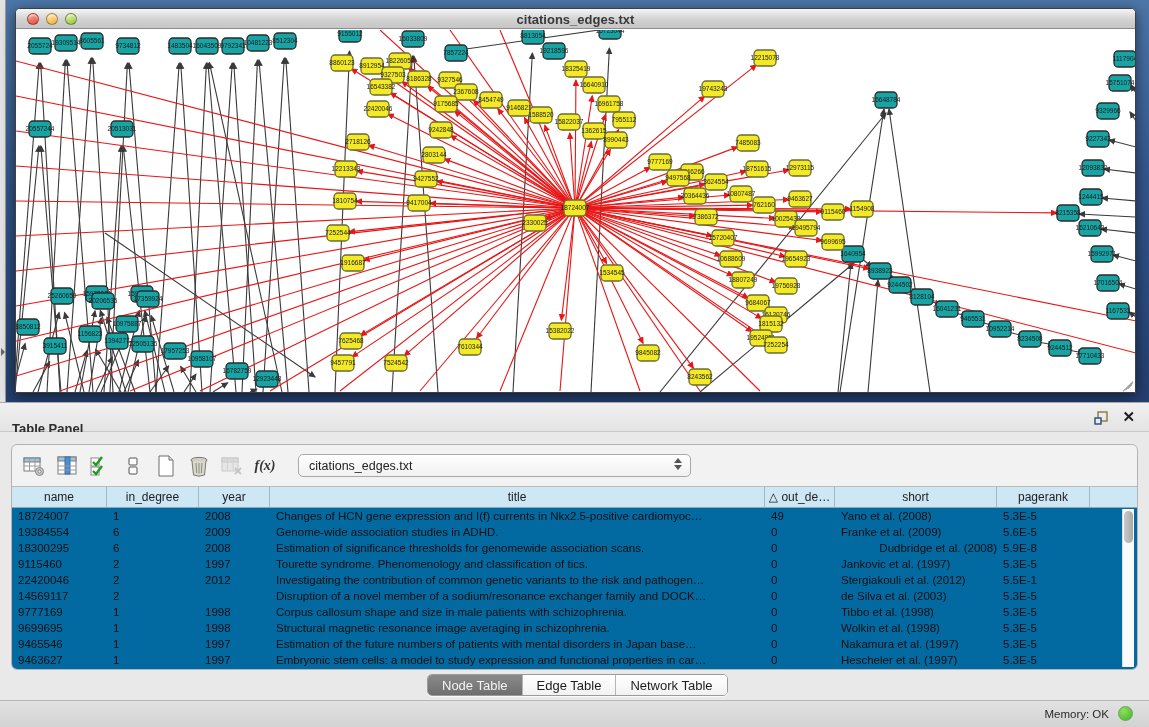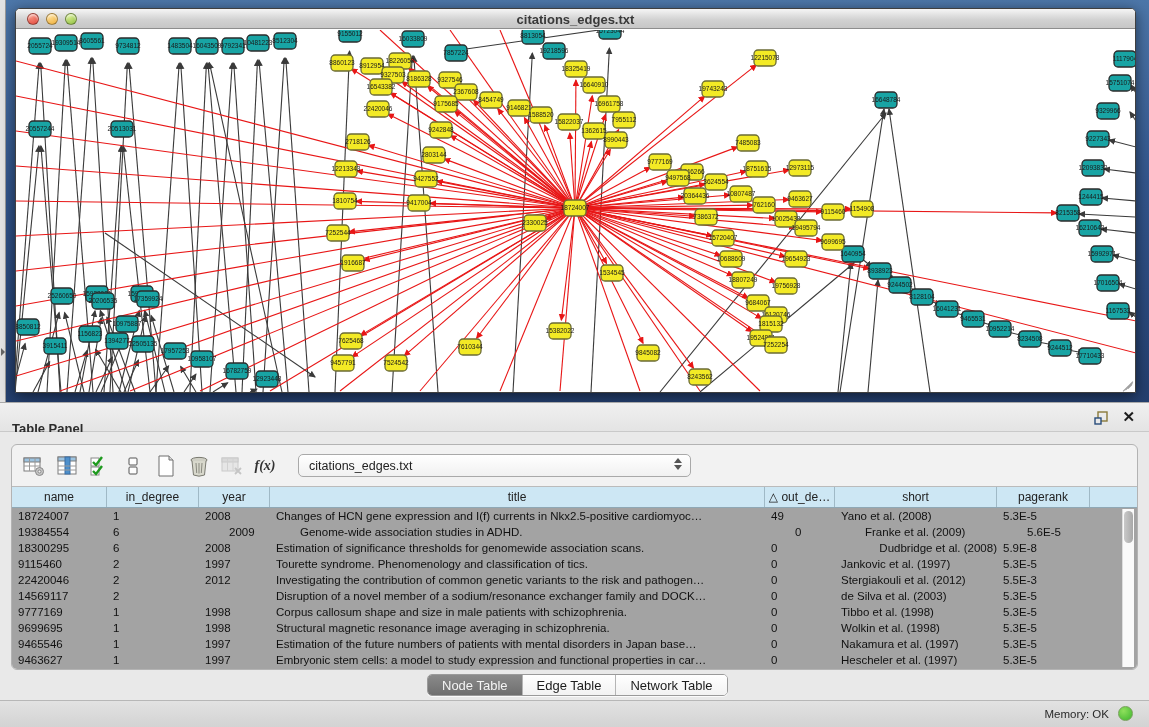--- a/index.html
+++ b/index.html
@@ -48,21 +48,21 @@
   .tool-btn { width:28px; height:28px; margin-right:5px; display:flex; align-items:center; justify-content:center; cursor:pointer; }
   .tool-btn.disabled { opacity:.45; cursor:default; }
   .combo { margin-left:14px; width:393px; height:23px; border:1px solid #a9a9a9; border-radius:5px;
     background:linear-gradient(#ffffff,#f1f1f1); position:relative; display:flex; align-items:center; cursor:pointer; }
   .combo .val { font-size:12.5px; color:#222; padding-left:10px; }
   .combo .arrows { position:absolute; right:8px; top:3px; display:flex; flex-direction:column; gap:2px; }
   .combo .arrows i { width:0; height:0; border-left:4px solid transparent; border-right:4px solid transparent; }
   .combo .arrows .up { border-bottom:5px solid #555; }
   .combo .arrows .dn { border-top:5px solid #555; }
 
-  .tablewrap { position:absolute; left:0; top:41px; width:1125px; height:183px; background:#a3a3a3; border-top:1px solid #bbb; }
+  .tablewrap { position:absolute; left:0; top:41px; width:1125px; height:183px; background:#0369a1; border-top:1px solid #bbb; }
   .thead { display:flex; height:21px; background:#cde7f4; border-bottom:1px solid #8fa8b5; }
   .th { font-size:12px; color:#222; text-align:center; line-height:20px; border-right:1px solid #9fb9c6;
     overflow:hidden; white-space:nowrap; flex:none; }
   .tbody .tr { display:flex; height:16px; }
   .td { font-size:11.5px; color:#111; line-height:16px; padding-left:6px; overflow:hidden;
     white-space:nowrap; flex:none; }
   .vscroll { position:absolute; right:3px; top:22px; width:12px; height:158px; background:#fafafa;
     border-left:1px solid #ddd; }
   .vscroll .thumb { position:absolute; left:1px; top:2px; width:9px; height:32px; border-radius:5px;
     background:linear-gradient(90deg,#c9c9c9,#a8a8a8); }
@@ -640,21 +640,21 @@
             <div class="td" style="width: 92px;">1</div>
             <div class="td" style="width: 71px;">2008</div>
             <div class="td" style="width: 495px;">Changes of HCN gene expression and I(f) currents in Nkx2.5-positive cardiomyoc…</div>
             <div class="td" style="width: 70px;">49</div>
             <div class="td" style="width: 162px;">Yano et al. (2008)</div>
             <div class="td" style="width: 93px;">5.3E-5</div>
           </div>
           <div class="tr">
             <div class="td" style="width: 95px;">19384554</div>
             <div class="td" style="width: 92px;">6</div>
-            <div class="td" style="width: 71px; margin-left: 24px;">2009</div>
+            <div class="td" style="width: 71px;">2009</div>
             <div class="td" style="width: 495px;">Genome-wide association studies in ADHD.</div>
             <div class="td" style="width: 70px;">0</div>
             <div class="td" style="width: 162px;">Franke et al. (2009)</div>
             <div class="td" style="width: 93px;">5.6E-5</div>
           </div>
           <div class="tr">
             <div class="td" style="width: 95px;">18300295</div>
             <div class="td" style="width: 92px;">6</div>
             <div class="td" style="width: 71px;">2008</div>
             <div class="td" style="width: 495px;">Estimation of significance thresholds for genomewide association scans.</div>
@@ -671,21 +671,21 @@
             <div class="td" style="width: 162px;">Jankovic et al. (1997)</div>
             <div class="td" style="width: 93px;">5.3E-5</div>
           </div>
           <div class="tr">
             <div class="td" style="width: 95px;">22420046</div>
             <div class="td" style="width: 92px;">2</div>
             <div class="td" style="width: 71px;">2012</div>
             <div class="td" style="width: 495px;">Investigating the contribution of common genetic variants to the risk and pathogen…</div>
             <div class="td" style="width: 70px;">0</div>
             <div class="td" style="width: 162px;">Stergiakouli et al. (2012)</div>
-            <div class="td" style="width: 93px;">5.5E-3</div>
+            <div class="td" style="width: 93px;">5.5E-1</div>
           </div>
           <div class="tr">
             <div class="td" style="width: 95px;">14569117</div>
             <div class="td" style="width: 92px;">2</div>
             <div class="td" style="width: 71px; margin-top: 12px;">2003</div>
             <div class="td" style="width: 495px;">Disruption of a novel member of a sodium/resonance exchanger family and DOCK…</div>
             <div class="td" style="width: 70px;">0</div>
             <div class="td" style="width: 162px;">de Silva et al. (2003)</div>
             <div class="td" style="width: 93px;">5.3E-5</div>
           </div>

